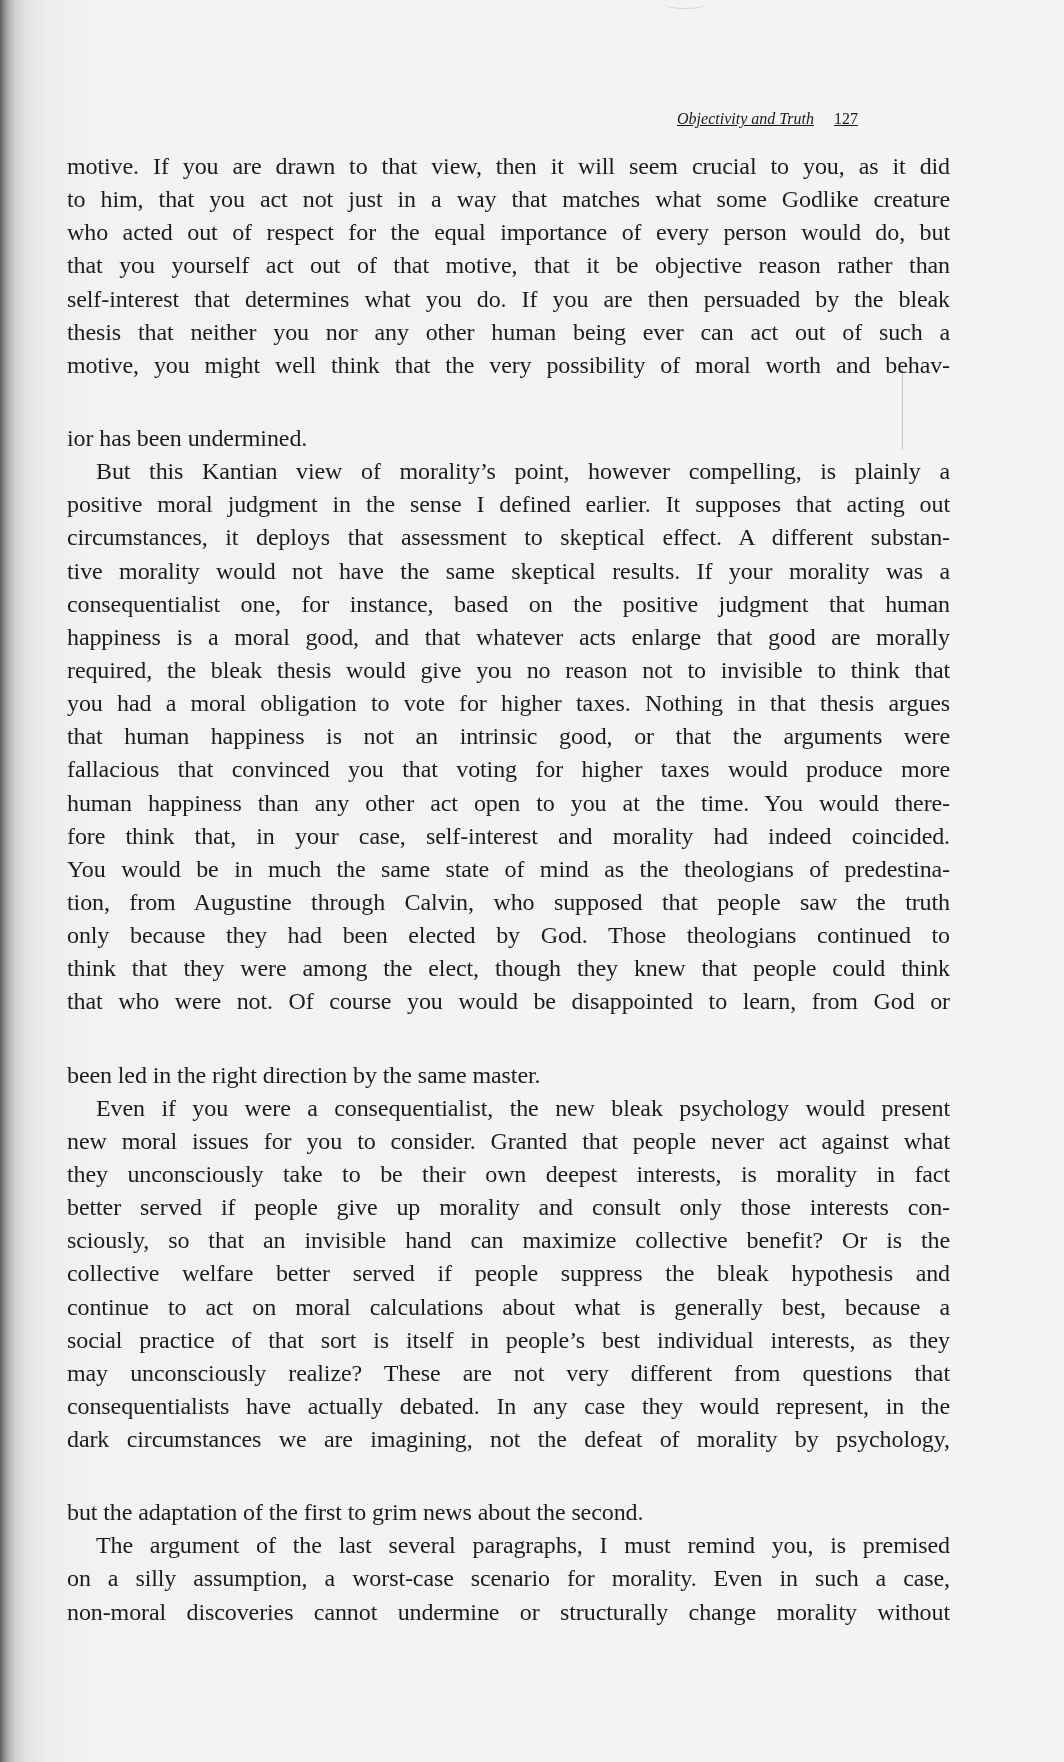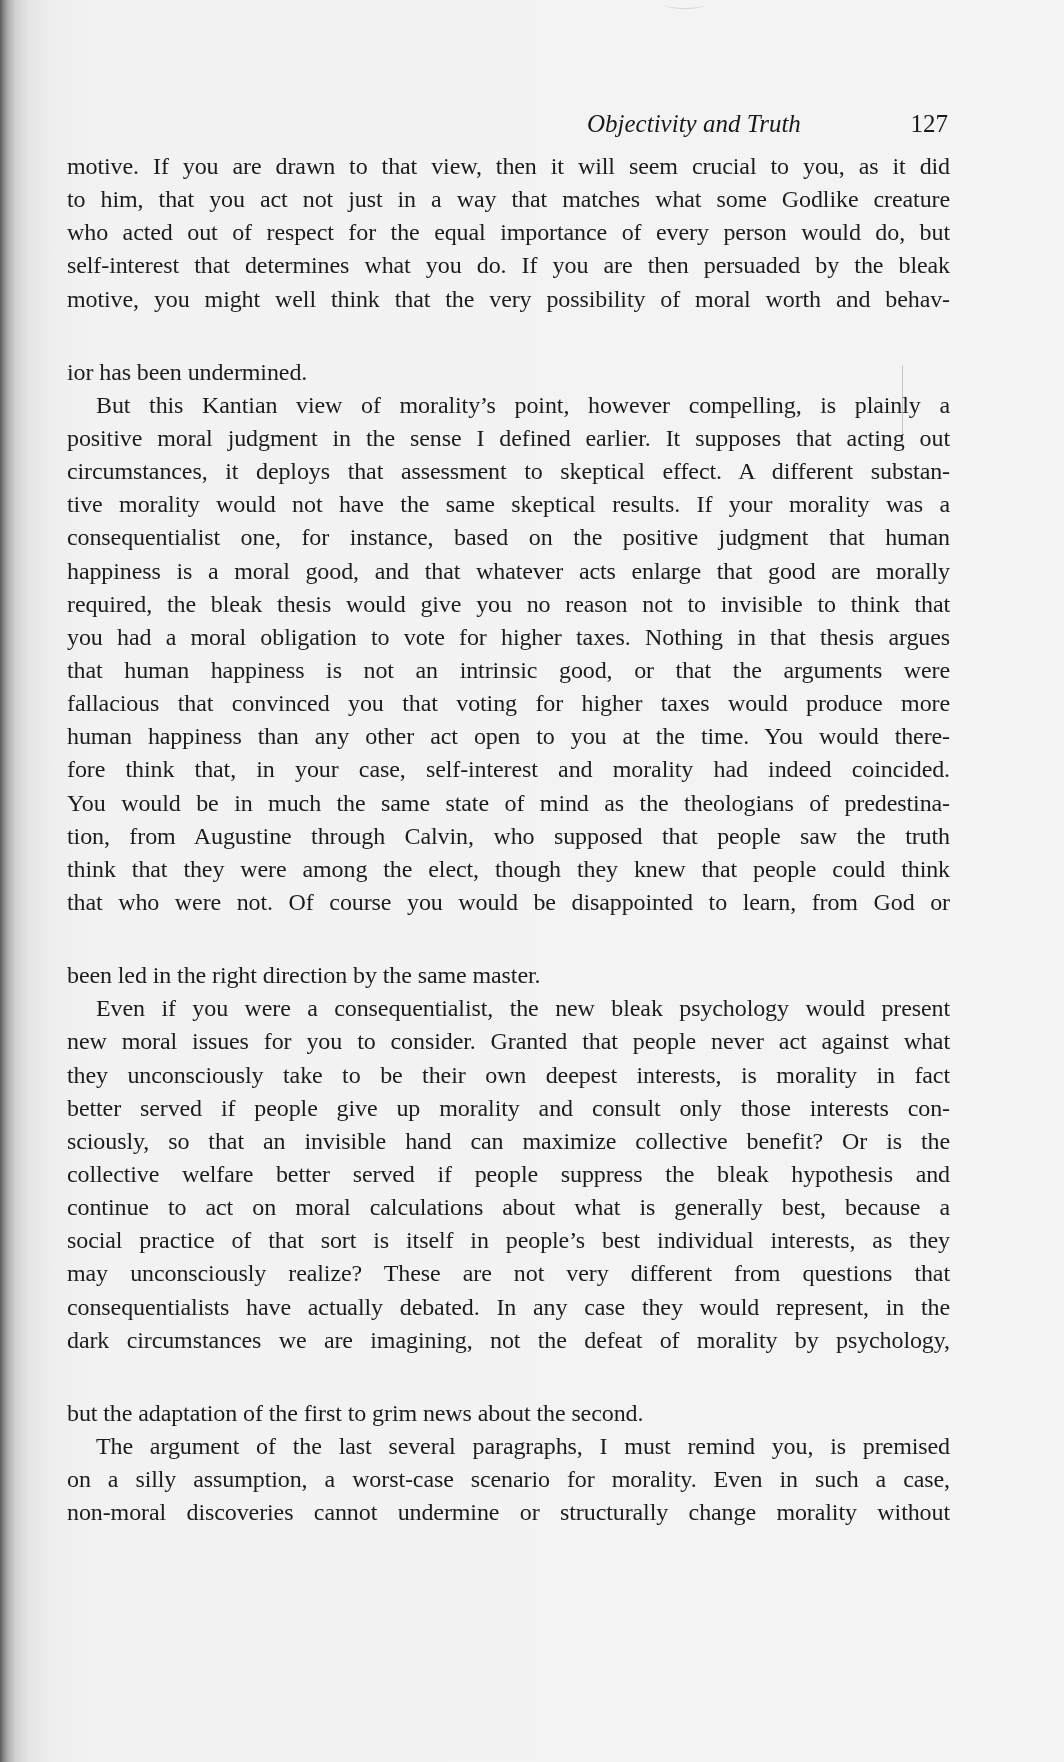--- a/index.html
+++ b/index.html
@@ -31,24 +31,25 @@
         #f2f2f2 90px,
         #f4f4f4 100%);
   }
   .running-head {
     position: absolute;
     top: 110px;
     left: 587px;
     width: 361px;
     height: 30px;
     display: flex;
-    justify-content: space-between;
+    justify-content: center;
     align-items: baseline;
-    font-size: 25px;
+    font-size: 16px;
     color: #1a1a1a;
+    text-decoration: underline;
   }
   .running-title {
     font-style: italic;
   }
   .page-number {
     margin-left: 20px;
   }
   .text-block {
     position: absolute;
     left: 67px;
@@ -99,37 +100,40 @@
 
   <div class="running-head">
     <span class="running-title">Objectivity and Truth</span>
     <span class="page-number">127</span>
   </div>
 
   <div class="text-block" id="text-block">
       <div class="line">motive. If you are drawn to that view, then it will seem crucial to you, as it did</div>
       <div class="line">to him, that you act not just in a way that matches what some Godlike creature</div>
       <div class="line">who acted out of respect for the equal importance of every person would do, but</div>
+      <div class="line">that you yourself act out of that motive, that it be objective reason rather than</div>
       <div class="line">self-interest that determines what you do. If you are then persuaded by the bleak</div>
+      <div class="line">thesis that neither you nor any other human being ever can act out of such a</div>
       <div class="line">motive, you might well think that the very possibility of moral worth and behav-</div>
       <div class="line last">ior has been undermined.</div>
       <div class="line indent">But this Kantian view of morality’s point, however compelling, is plainly a</div>
       <div class="line">positive moral judgment in the sense I defined earlier. It supposes that acting out</div>
       <div class="line">circumstances, it deploys that assessment to skeptical effect. A different substan-</div>
       <div class="line">tive morality would not have the same skeptical results. If your morality was a</div>
       <div class="line">consequentialist one, for instance, based on the positive judgment that human</div>
       <div class="line">happiness is a moral good, and that whatever acts enlarge that good are morally</div>
       <div class="line">required, the bleak thesis would give you no reason not to invisible to think that</div>
       <div class="line">you had a moral obligation to vote for higher taxes. Nothing in that thesis argues</div>
       <div class="line">that human happiness is not an intrinsic good, or that the arguments were</div>
       <div class="line">fallacious that convinced you that voting for higher taxes would produce more</div>
       <div class="line">human happiness than any other act open to you at the time. You would there-</div>
       <div class="line">fore think that, in your case, self-interest and morality had indeed coincided.</div>
       <div class="line">You would be in much the same state of mind as the theologians of predestina-</div>
       <div class="line">tion, from Augustine through Calvin, who supposed that people saw the truth</div>
+      <div class="line">only because they had been elected by God. Those theologians continued to</div>
       <div class="line">think that they were among the elect, though they knew that people could think</div>
       <div class="line">that who were not. Of course you would be disappointed to learn, from God or</div>
       <div class="line last">been led in the right direction by the same master.</div>
       <div class="line indent">Even if you were a consequentialist, the new bleak psychology would present</div>
       <div class="line">new moral issues for you to consider. Granted that people never act against what</div>
       <div class="line">they unconsciously take to be their own deepest interests, is morality in fact</div>
       <div class="line">better served if people give up morality and consult only those interests con-</div>
       <div class="line">sciously, so that an invisible hand can maximize collective benefit? Or is the</div>
       <div class="line">collective welfare better served if people suppress the bleak hypothesis and</div>
       <div class="line">continue to act on moral calculations about what is generally best, because a</div>

